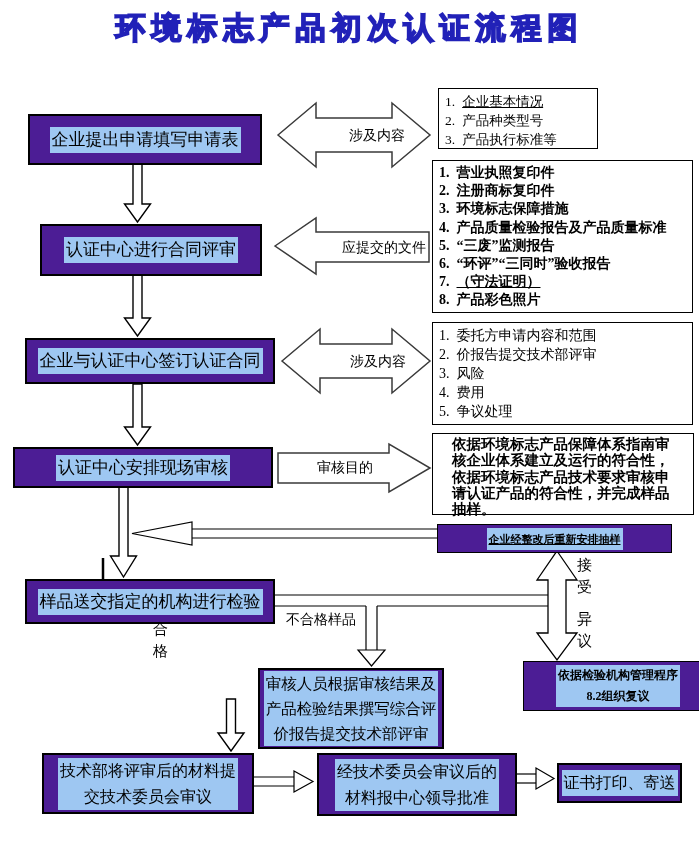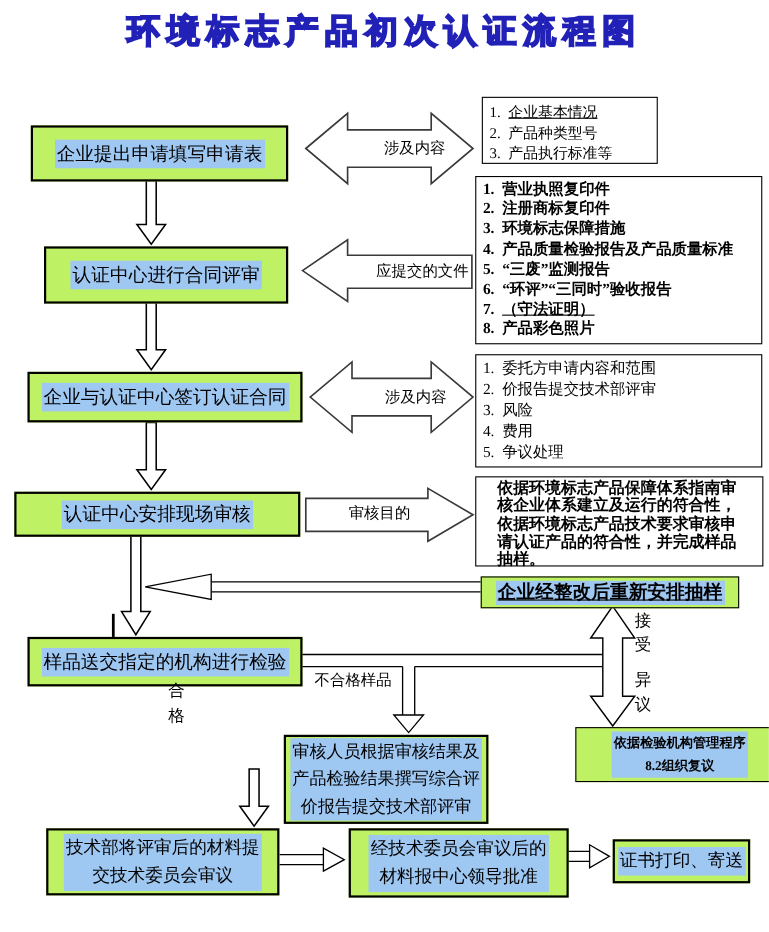--- a/index.html
+++ b/index.html
@@ -10,21 +10,21 @@
   }
   .title{
     position:absolute;left:0;top:8px;width:699px;text-align:center;
     font-family:"DejaVu Sans","Liberation Sans",sans-serif;
     font-size:30px;font-weight:bold;letter-spacing:6px;
     color:#000000;-webkit-text-fill-color:#ffffff;-webkit-text-stroke:1.7px #2121b8;
     z-index:3;
   }
   svg.connectors{position:absolute;left:0;top:0;z-index:1;}
   .flowbox{
-    position:absolute;border:2px solid #000;background:#bef264;
+    position:absolute;border:2px solid #000;background:#4c1d95;
     display:flex;align-items:center;justify-content:center;text-align:center;
     font-size:17px;line-height:26px;white-space:pre-line;z-index:2;
   }
   .thinborder{border-width:1px;}
   .hl{background:#9ec7f2;padding:0 2px;}
   .bold{font-weight:bold;}
   .u{text-decoration:underline;}
   .notebox{
     position:absolute;border:1.5px solid #000;background:#fff;z-index:2;
     padding:3px 6px;box-sizing:border-box;
@@ -114,21 +114,21 @@
 
   <div class="flowbox" style="left:317px;top:753px;width:196px;height:59px;font-size:16px;">
     <span class="hl">经技术委员会审议后的
 材料报中心领导批准</span>
   </div>
 
   <div class="flowbox" style="left:557px;top:763px;width:121px;height:36px;font-size:16px;">
     <span class="hl">证书打印、寄送</span>
   </div>
 
-  <div class="flowbox thinborder" style="left:437px;top:524px;width:233px;height:27px;font-size:17px;line-height:22px;">
+  <div class="flowbox thinborder" style="left:437px;top:524px;width:233px;height:27px;font-size:11px;line-height:22px;">
     <span class="hl bold u">企业经整改后重新安排抽样</span>
   </div>
 
   <div class="flowbox thinborder" style="left:493px;top:661px;width:188px;height:48px;font-size:12px;line-height:21px;margin-left:30px;">
     <span class="hl bold">依据检验机构管理程序
 8.2组织复议</span>
   </div>
 
   <div class="notebox" style="left:438px;top:88px;width:160px;height:61px;font-size:13.5px;line-height:19px;">
     <div class="li">

